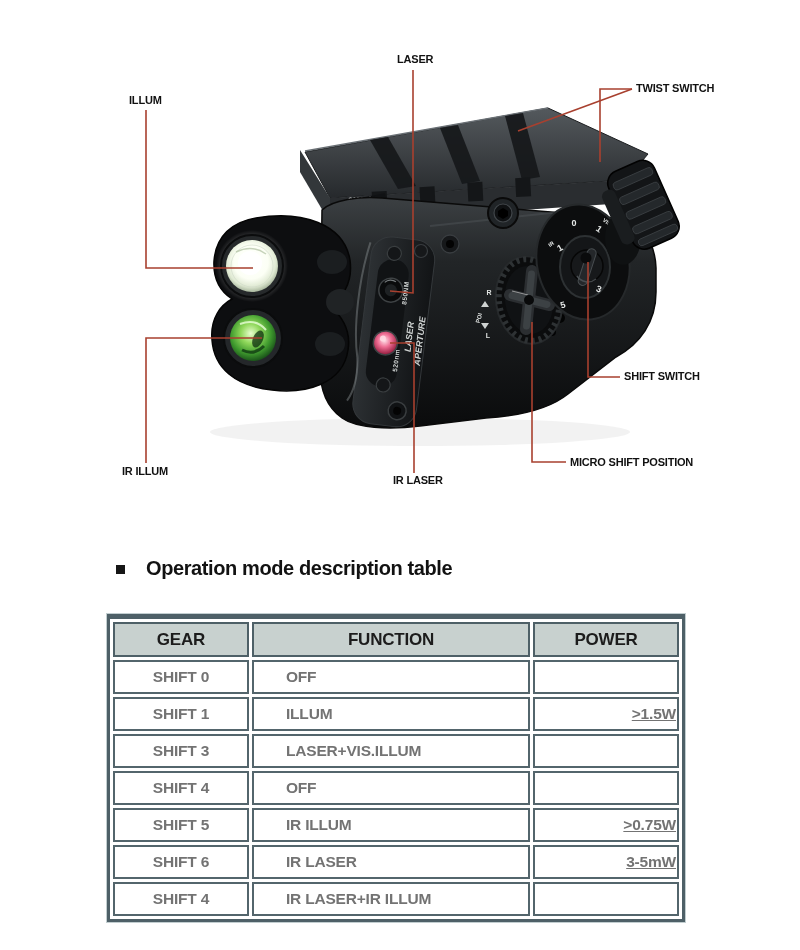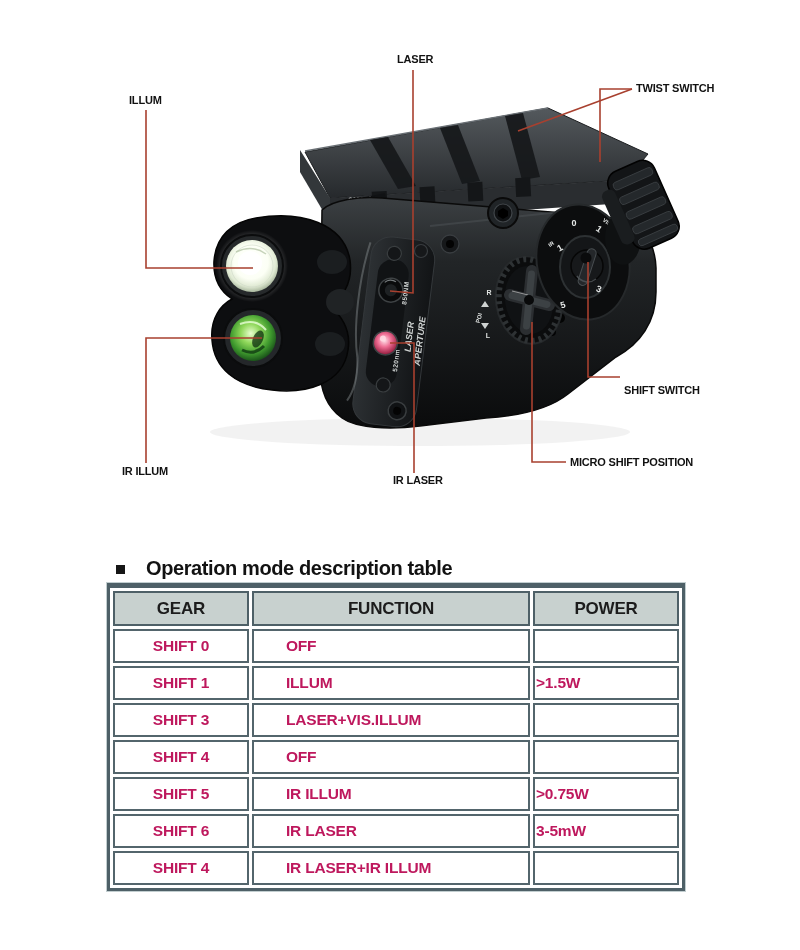--- a/index.html
+++ b/index.html
@@ -4,30 +4,30 @@
 <style>
   html,body{margin:0;padding:0;}
   .page{position:relative;width:800px;height:950px;background:#ffffff;overflow:hidden;
         font-family:"Liberation Sans",sans-serif;}
   .figure-svg{position:absolute;left:0;top:0;}
   .callout-label{position:absolute;font:bold 11px/1.1 "Liberation Sans",sans-serif;
         color:#111;letter-spacing:-0.2px;white-space:nowrap;}
   .section-heading{position:absolute;left:116px;top:557px;display:flex;align-items:center;gap:21px;}
   .bullet{width:9px;height:9px;background:#161616;flex:0 0 auto;margin-top:1px;}
   .heading-text{font:bold 20px "Liberation Sans",sans-serif;color:#121212;letter-spacing:-0.4px;}
-  .optable{position:absolute;left:107px;top:583px;width:536px;table-layout:fixed;
+  .optable{position:absolute;left:107px;top:614px;width:536px;table-layout:fixed;
         border-collapse:separate;border-spacing:3px;background:#fff;
         border:3px solid #4e6067;border-top-width:5px;box-shadow:0 0 0 1px #c2ced0;}
   .optable th{background:#c8d1cf;border:2px solid #4e6067;height:29px;text-align:center;
         font:bold 17px "Liberation Sans",sans-serif;color:#1c1c1c;letter-spacing:-0.2px;}
   .optable td{border:2px solid #53656c;height:28px;
-        font:bold 15.5px "Liberation Sans",sans-serif;color:#be185d;letter-spacing:-0.2px;}
+        font:bold 15.5px "Liberation Sans",sans-serif;color:#737373;letter-spacing:-0.2px;}
   td.gear{text-align:center;}
   td.func{padding-left:32px;text-align:left;}
-  td.power{text-align:left;}
+  td.power{text-align:right;text-decoration:underline;}
   svg text{font-family:"Liberation Sans",sans-serif;}
 </style>
 </head>
 <body>
 
 <div class="page">
 
   <svg class="figure-svg" width="800" height="545" viewBox="0 0 800 545">
     <defs>
       <radialGradient id="gWhite" cx="48%" cy="42%" r="60%">
@@ -244,21 +244,21 @@
       <polyline points="588,262 588,377 620,377"></polyline>
       <polyline points="532,322 532,462 566,462"></polyline>
       <polyline points="390,343 414,343 414,473"></polyline>
       <polyline points="262,338 146,338 146,463"></polyline>
     </g>
   </svg>
 
   <div class="callout-label" style="left:129px;top:94px">ILLUM</div>
   <div class="callout-label" style="left:397px;top:53px">LASER</div>
   <div class="callout-label" style="left:636px;top:82px">TWIST SWITCH</div>
-  <div class="callout-label" style="left:624px;top:384px">SHIFT SWITCH</div>
+  <div class="callout-label" style="left:624px;top:370px">SHIFT SWITCH</div>
   <div class="callout-label" style="left:570px;top:456px">MICRO SHIFT POSITION</div>
   <div class="callout-label" style="left:393px;top:474px">IR LASER</div>
   <div class="callout-label" style="left:122px;top:465px">IR ILLUM</div>
 
   <div class="section-heading">
     <span class="bullet"></span>
     <span class="heading-text">Operation mode description table</span>
   </div>
 
   <table class="optable">

